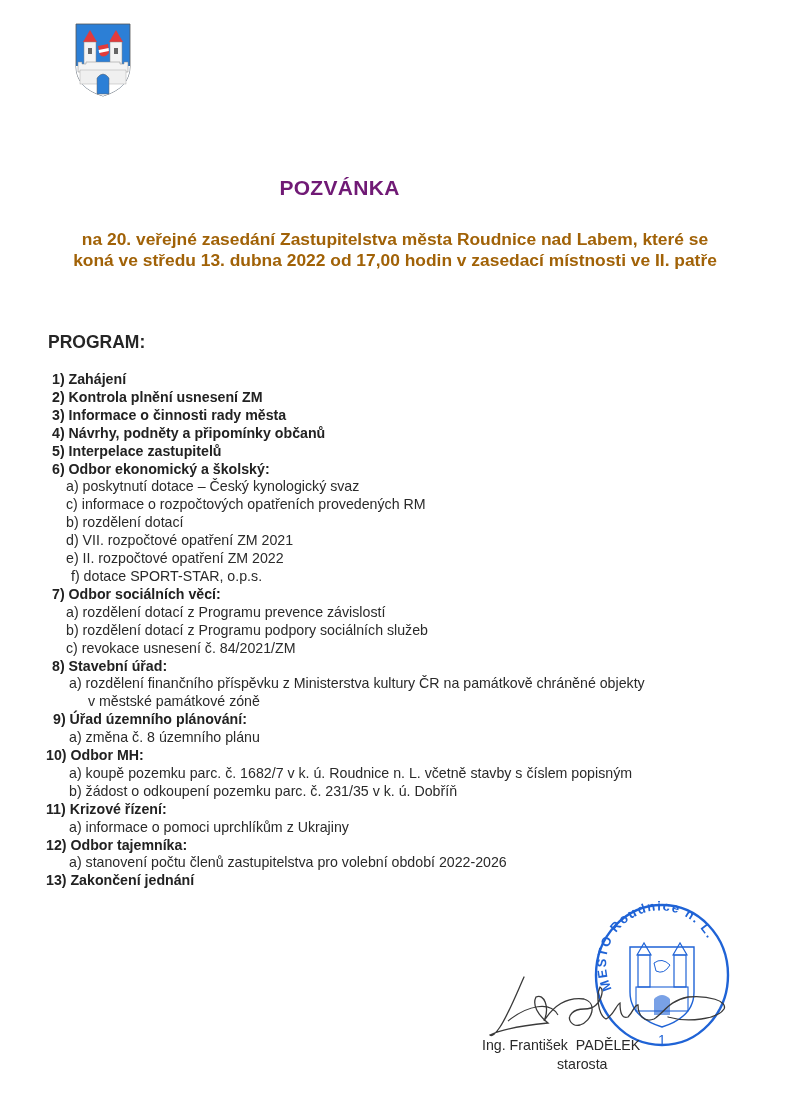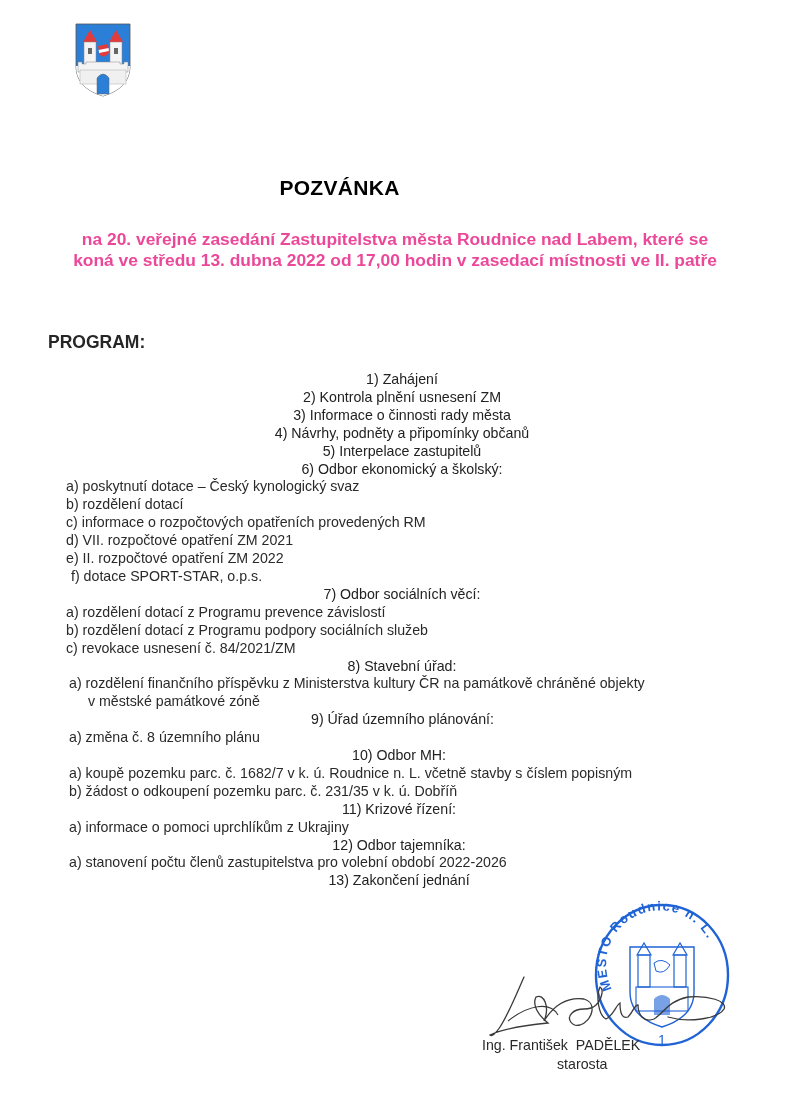--- a/index.html
+++ b/index.html
@@ -1,27 +1,27 @@
 <!DOCTYPE html>
 <html><head>
 <meta charset="utf-8">
 <style>
   html, body { margin: 0; padding: 0; background: #ffffff; }
   body { width: 789px; height: 1106px; position: relative; overflow: hidden;
          font-family: "Liberation Sans", sans-serif; color: #1e1e1e; }
   .crest { position: absolute; left: 74px; top: 22px; width: 58px; height: 76px; }
   .title { position: absolute; left: 0; width: 679px; top: 176px; text-align: center;
-           font-weight: bold; font-size: 21px; letter-spacing: 0.3px; color: #000000; }
+           font-weight: bold; font-size: 21px; letter-spacing: 0.3px; color: #701a75; }
   .intro { position: absolute; left: 40px; width: 710px; top: 229px; text-align: center;
-           font-weight: bold; font-size: 17.4px; line-height: 21px; color: #ec4899; }
+           font-weight: bold; font-size: 17.4px; line-height: 21px; color: #a16207; }
   .program-label { position: absolute; left: 48px; top: 332px; font-weight: bold;
                    font-size: 17.5px; color: #262626; }
   .agenda { position: absolute; left: 52px; top: 371px; width: 700px; font-size: 14.2px;
             line-height: 17.9px; }
-  .item { font-weight: normal; white-space: nowrap; color: #222; text-align: center; }
+  .item { font-weight: bold; white-space: nowrap; color: #222; }
   .item.two-digit { margin-left: -6px; }
   .item.nine { margin-left: 1px; }
   .sub { font-weight: normal; white-space: nowrap; margin-left: 14px; color: #2a2a2a; }
   .sub.deep { margin-left: 17px; }
   .sub.cont { margin-left: 36px; }
   .sub.f { margin-left: 19px; }
   .stamp { position: absolute; left: 592px; top: 897px; width: 140px; height: 160px; }
   .signature { position: absolute; left: 488px; top: 975px; width: 245px; height: 70px; }
   .signer { position: absolute; left: 482px; top: 1037px; font-size: 14.2px; color: #2a2a2a; }
   .signer-role { position: absolute; left: 0; width: 100%; top: 1056px; font-size: 14.2px;
@@ -64,22 +64,22 @@
 <div class="program-label">PROGRAM:</div>
 
 <div class="agenda">
   <div class="item">1) Zahájení</div>
   <div class="item">2) Kontrola plnění usnesení ZM</div>
   <div class="item">3) Informace o činnosti rady města</div>
   <div class="item">4) Návrhy, podněty a připomínky občanů</div>
   <div class="item">5) Interpelace zastupitelů</div>
   <div class="item">6) Odbor ekonomický a školský:</div>
   <div class="sub">a) poskytnutí dotace – Český kynologický svaz</div>
+  <div class="sub">c) informace o rozpočtových opatřeních provedených RM</div>
   <div class="sub">b) rozdělení dotací</div>
-  <div class="sub">c) informace o rozpočtových opatřeních provedených RM</div>
   <div class="sub">d) VII. rozpočtové opatření ZM 2021</div>
   <div class="sub">e) II. rozpočtové opatření ZM 2022</div>
   <div class="sub f">f) dotace SPORT-STAR, o.p.s.</div>
   <div class="item">7) Odbor sociálních věcí:</div>
   <div class="sub">a) rozdělení dotací z Programu prevence závislostí</div>
   <div class="sub">b) rozdělení dotací z Programu podpory sociálních služeb</div>
   <div class="sub">c) revokace usnesení č. 84/2021/ZM</div>
   <div class="item">8) Stavební úřad:</div>
   <div class="sub deep">a) rozdělení finančního příspěvku z Ministerstva kultury ČR na památkově chráněné objekty</div>
   <div class="sub cont">v městské památkové zóně</div>

